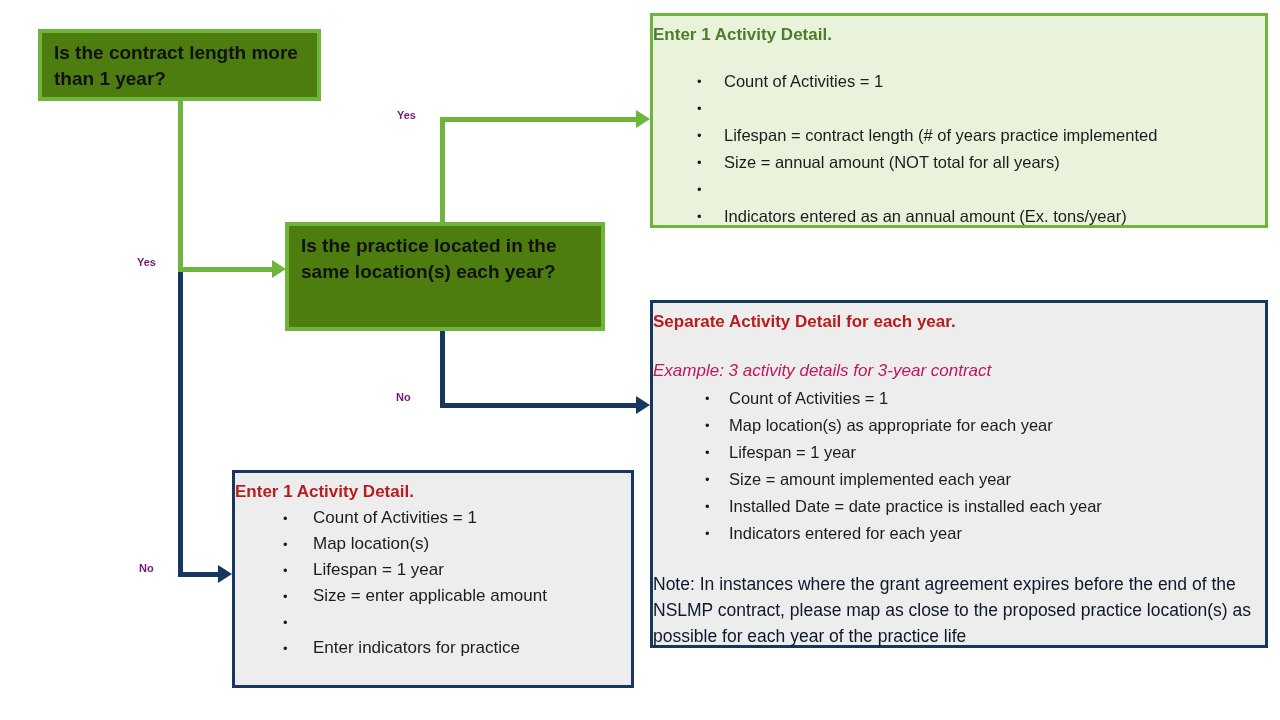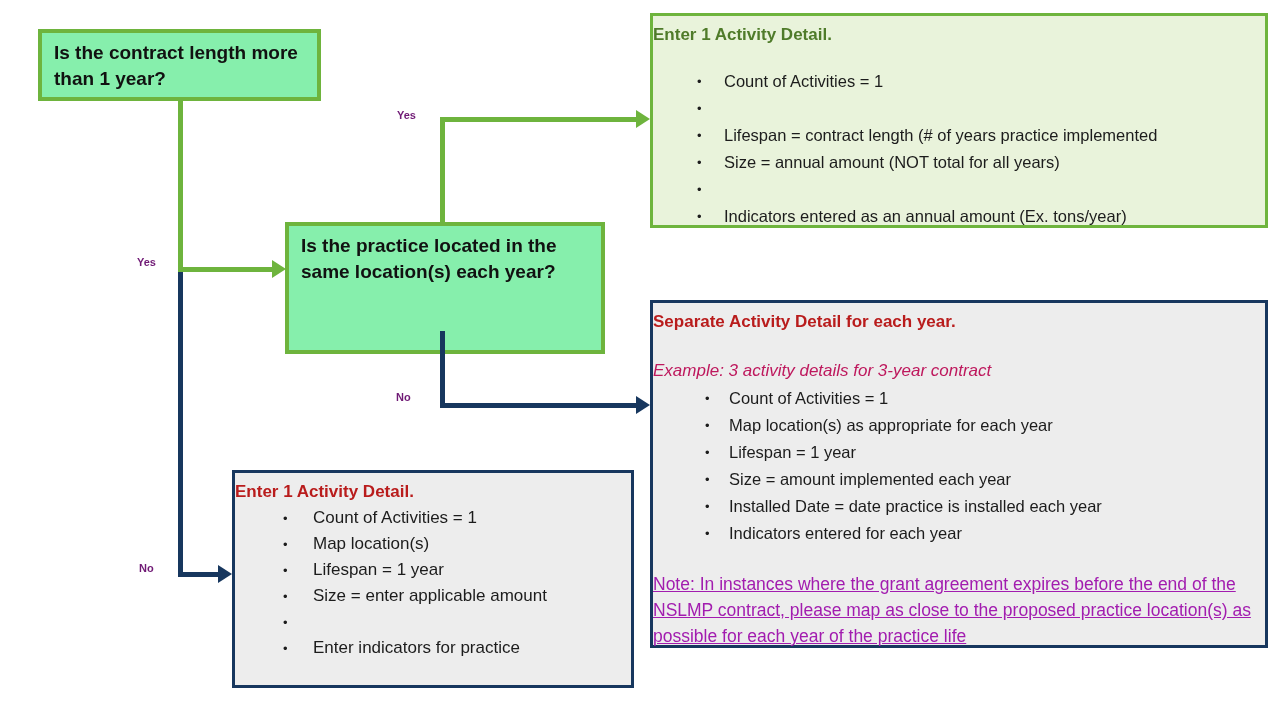--- a/index.html
+++ b/index.html
@@ -9,30 +9,30 @@
     position: relative;
     width: 1280px;
     height: 720px;
     background: #ffffff;
     overflow: hidden;
   }
 
   
   .qbox {
     position: absolute;
-    background: #86efac;
+    background: #4d7c0f;
     border: 4px solid #6EB43D;
     padding: 7px 12px;
     font-weight: bold;
     font-size: 19px;
     line-height: 1.37;
     color: #111111;
   }
   #q1 { left: 38px; top: 29px; width: 283px; height: 72px; }
-  #q2 { left: 285px; top: 222px; width: 320px; height: 132px; }
+  #q2 { left: 285px; top: 222px; width: 320px; height: 109px; }
 
   
   .obox { position: absolute; padding: 6px 0; color: #1c1c1c; }
   .obox.green { background: #E9F3DB; border: 3px solid #6EB43D; }
   .obox.gray  { background: #EDEDED; border: 3px solid #17375E; }
   #box-yes-same   { left: 650px; top: 13px;  width: 618px; height: 215px; }
   #box-separate   { left: 650px; top: 300px; width: 618px; height: 348px; }
   #box-one-detail { left: 232px; top: 470px; width: 402px; height: 218px; }
 
   .obox .hd { font-weight: bold; font-size: 17px; line-height: 26px; }
@@ -52,21 +52,21 @@
 
   #box-separate .blist { margin-top: 1px; padding-left: 52px; font-size: 16.5px; }
   #box-separate .blist li { line-height: 26px; }
   #box-separate .dot { width: 24px; }
 
   #box-one-detail .blist { margin-top: 0px; padding-left: 48px; font-size: 17px; }
   #box-one-detail .blist li { line-height: 25px; }
   #box-one-detail .dot { width: 30px; }
   #box-one-detail .btxt { max-width: 255px; }
 
-  .note { margin-top: 24px; color: #a21caf; font-size: 17.5px; line-height: 26px; text-decoration: underline; }
+  .note { margin-top: 24px; color: #0f172a; font-size: 17.5px; line-height: 26px; }
 
   
   .line { position: absolute; }
   .g { background: #6EB43D; }
   .n { background: #17375E; }
 
   .arrowhead {
     position: absolute; width: 0; height: 0;
     border-top: 9px solid transparent;
     border-bottom: 9px solid transparent;

